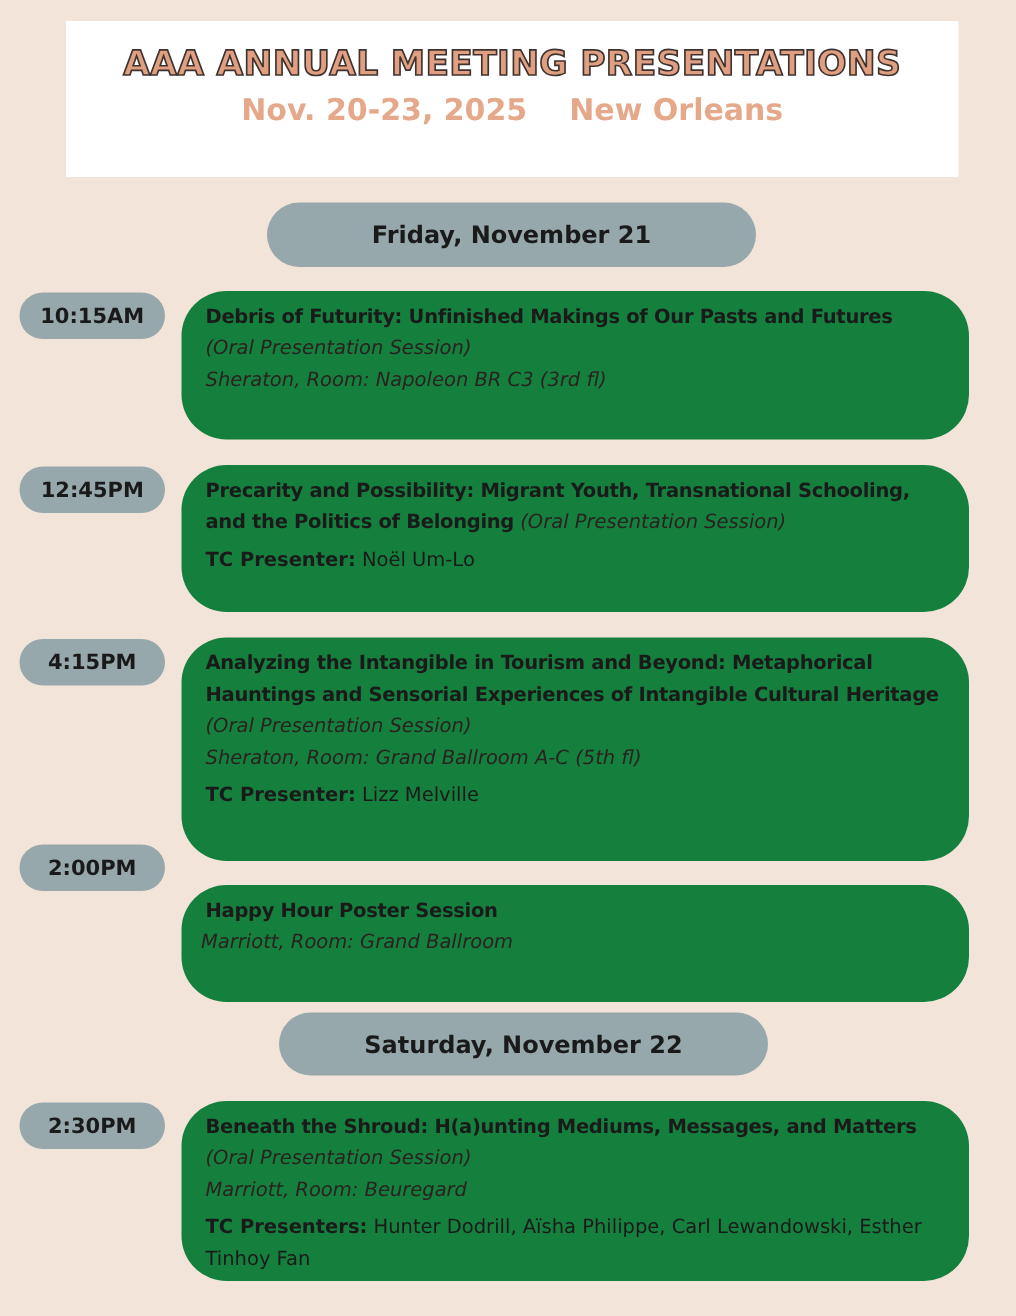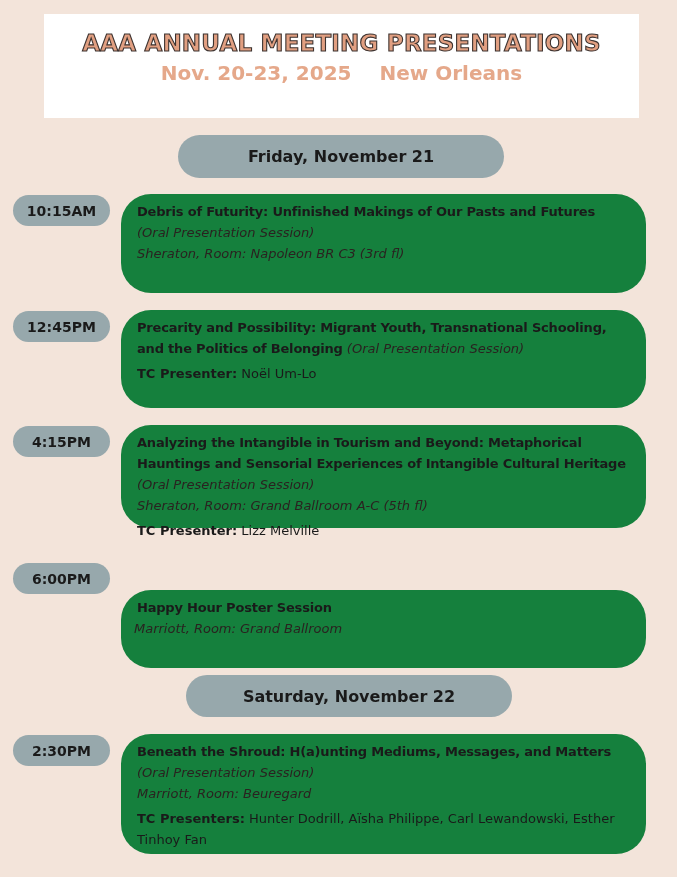--- a/index.html
+++ b/index.html
@@ -61,28 +61,28 @@
 </div>
 
 <div class="time-pill" style="top:311px;">12:45PM</div>
 <div class="card" style="top:310px; height:98px;">
   <span class="t">Precarity and Possibility: Migrant Youth, Transnational Schooling, and the Politics of Belonging</span>
   <span class="it">(Oral Presentation Session)</span>
   <span class="pres"><b>TC Presenter:</b> <span>Noël Um-Lo</span></span>
 </div>
 
 <div class="time-pill" style="top:426px;">4:15PM</div>
-<div class="card" style="top:425px; height:103px;">
+<div class="card" style="top:425px; height:149px;">
   <span class="t">Analyzing the Intangible in Tourism and Beyond: Metaphorical Hauntings and Sensorial Experiences of Intangible Cultural Heritage</span>
   <span class="loc">(Oral Presentation Session)</span>
   <span class="loc">Sheraton, Room: Grand Ballroom A-C (5th fl)</span>
   <span class="pres"><b>TC Presenter:</b> <span>Lizz Melville</span></span>
 </div>
 
-<div class="time-pill" style="top:563px;">6:00PM</div>
+<div class="time-pill" style="top:563px;">2:00PM</div>
 <div class="card" style="top:562px; height:78px;margin-top:28px;">
   <span class="t">Happy Hour Poster Session</span>
   <span class="loc" style="margin-left:-3px;">Marriott, Room: Grand Ballroom</span>
 </div>
 
 <div class="day-pill" style="left:186px; top:675px; width:326px; height:42px;">Saturday, November 22</div>
 
 <div class="time-pill" style="top:735px;">2:30PM</div>
 <div class="card" style="top:734px; height:120px;">
   <span class="t">Beneath the Shroud: H(a)unting Mediums, Messages, and Matters</span>

